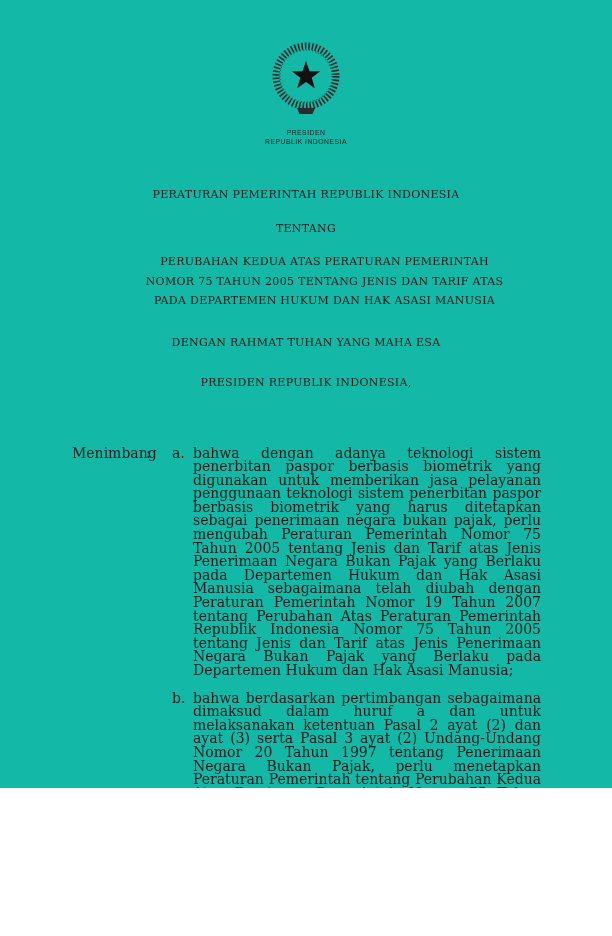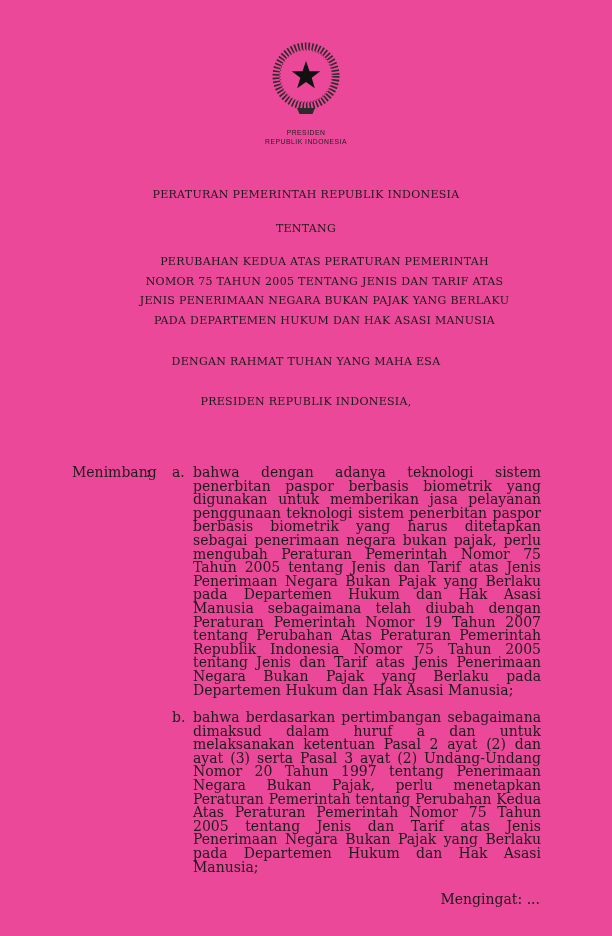--- a/index.html
+++ b/index.html
@@ -3,23 +3,23 @@
 <meta charset="utf-8">
 <style>
   html, body {
     margin: 0;
     padding: 0;
     background: #ffffff;
   }
   .page {
     position: relative;
     width: 612px;
-    height: 936px;
+    height: 788px;
     margin: 0 auto;
-    background: #ec4899;
+    background: #14b8a6;
     font-family: "DejaVu Serif", "Liberation Serif", serif;
     color: #1c1c1c;
     overflow: hidden;
   }
   
   .emblem-wrap {
     padding-top: 36px;
     text-align: center;
   }
   .emblem-svg {
@@ -96,21 +96,20 @@
       <div>REPUBLIK INDONESIA</div>
     </div>
   </div>
 
   <div class="doc-title center-line">PERATURAN PEMERINTAH REPUBLIK INDONESIA</div>
   <div class="doc-tentang center-line">TENTANG</div>
 
   <div class="doc-subject">
     <div class="center-line">PERUBAHAN KEDUA ATAS PERATURAN PEMERINTAH</div>
     <div class="center-line">NOMOR 75 TAHUN 2005 TENTANG JENIS DAN TARIF ATAS</div>
-    <div class="center-line">JENIS PENERIMAAN NEGARA BUKAN PAJAK YANG BERLAKU</div>
     <div class="center-line">PADA DEPARTEMEN HUKUM DAN HAK ASASI MANUSIA</div>
   </div>
 
   <div class="doc-grace center-line">DENGAN RAHMAT TUHAN YANG MAHA ESA</div>
   <div class="doc-issuer center-line">PRESIDEN REPUBLIK INDONESIA,</div>
 
   <div class="menimbang">
 
     <div class="m-row">
       <div class="m-label">Menimbang</div>

